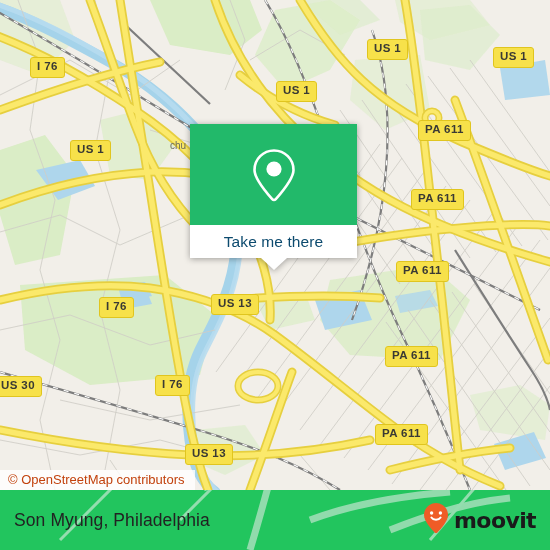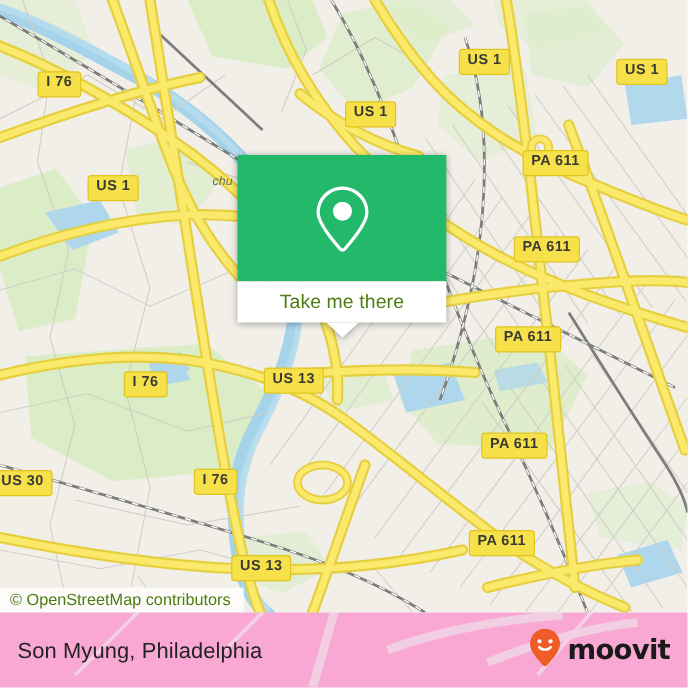--- a/index.html
+++ b/index.html
@@ -31,31 +31,30 @@
     padding:3px 6px 4px 6px;
     white-space:nowrap;
     font-family:"Liberation Sans","DejaVu Sans",sans-serif;
     box-sizing:border-box;
   }
 
   .placelabel{
     position:absolute;
     color:#6b6b5e;
     font-size:10px;
-    font-style:italic;
     white-space:nowrap;
   }
 
   
   #attrib{
     position:absolute;left:0;top:470px;
     height:20px;line-height:20px;
     padding-left:8px;padding-right:10px;
     background:rgba(255,255,255,.80);
-    color:#4d7c0f;font-size:13px;
+    color:#c2410c;font-size:13px;
     white-space:nowrap;
   }
 
   
   #card{
     position:absolute;left:190px;top:124px;width:167px;
     filter:drop-shadow(0 1px 3px rgba(0,0,0,.35));
   }
   #card-green{
     width:167px;height:101px;
@@ -66,35 +65,35 @@
     position:absolute;left:0;top:0;width:167px;height:101px;
     display:flex;align-items:center;justify-content:center;
   }
   #card-white{
     width:167px;height:33px;
     background:#ffffff;
     display:flex;align-items:center;justify-content:center;
     position:relative;
   }
   #card-label{
-    color:#4d7c0f;font-size:15.5px;letter-spacing:.1px;white-space:nowrap;
+    color:#0c4a6e;font-size:15.5px;letter-spacing:.1px;white-space:nowrap;
   }
   #card-tail{
     position:absolute;left:50%;top:134px;
     transform:translateX(-50%);
     width:0;height:0;
     border-left:13px solid transparent;
     border-right:13px solid transparent;
     border-top:12px solid #ffffff;
   }
 
   
   #footer{
     position:absolute;left:0;top:490px;width:550px;height:60px;
-    background:#f9a8d4;overflow:hidden;
+    background:#22c55e;overflow:hidden;
   }
   #footer-watermark{position:absolute;left:0;top:-490px;opacity:.55;}
   #footer-inner{
     position:relative;width:550px;height:60px;
     display:flex;align-items:center;justify-content:space-between;
     padding:0 14px 0 14px;box-sizing:border-box;
   }
   #place-title{
     color:#222222;font-size:17.5px;letter-spacing:.1px;white-space:nowrap;
   }

